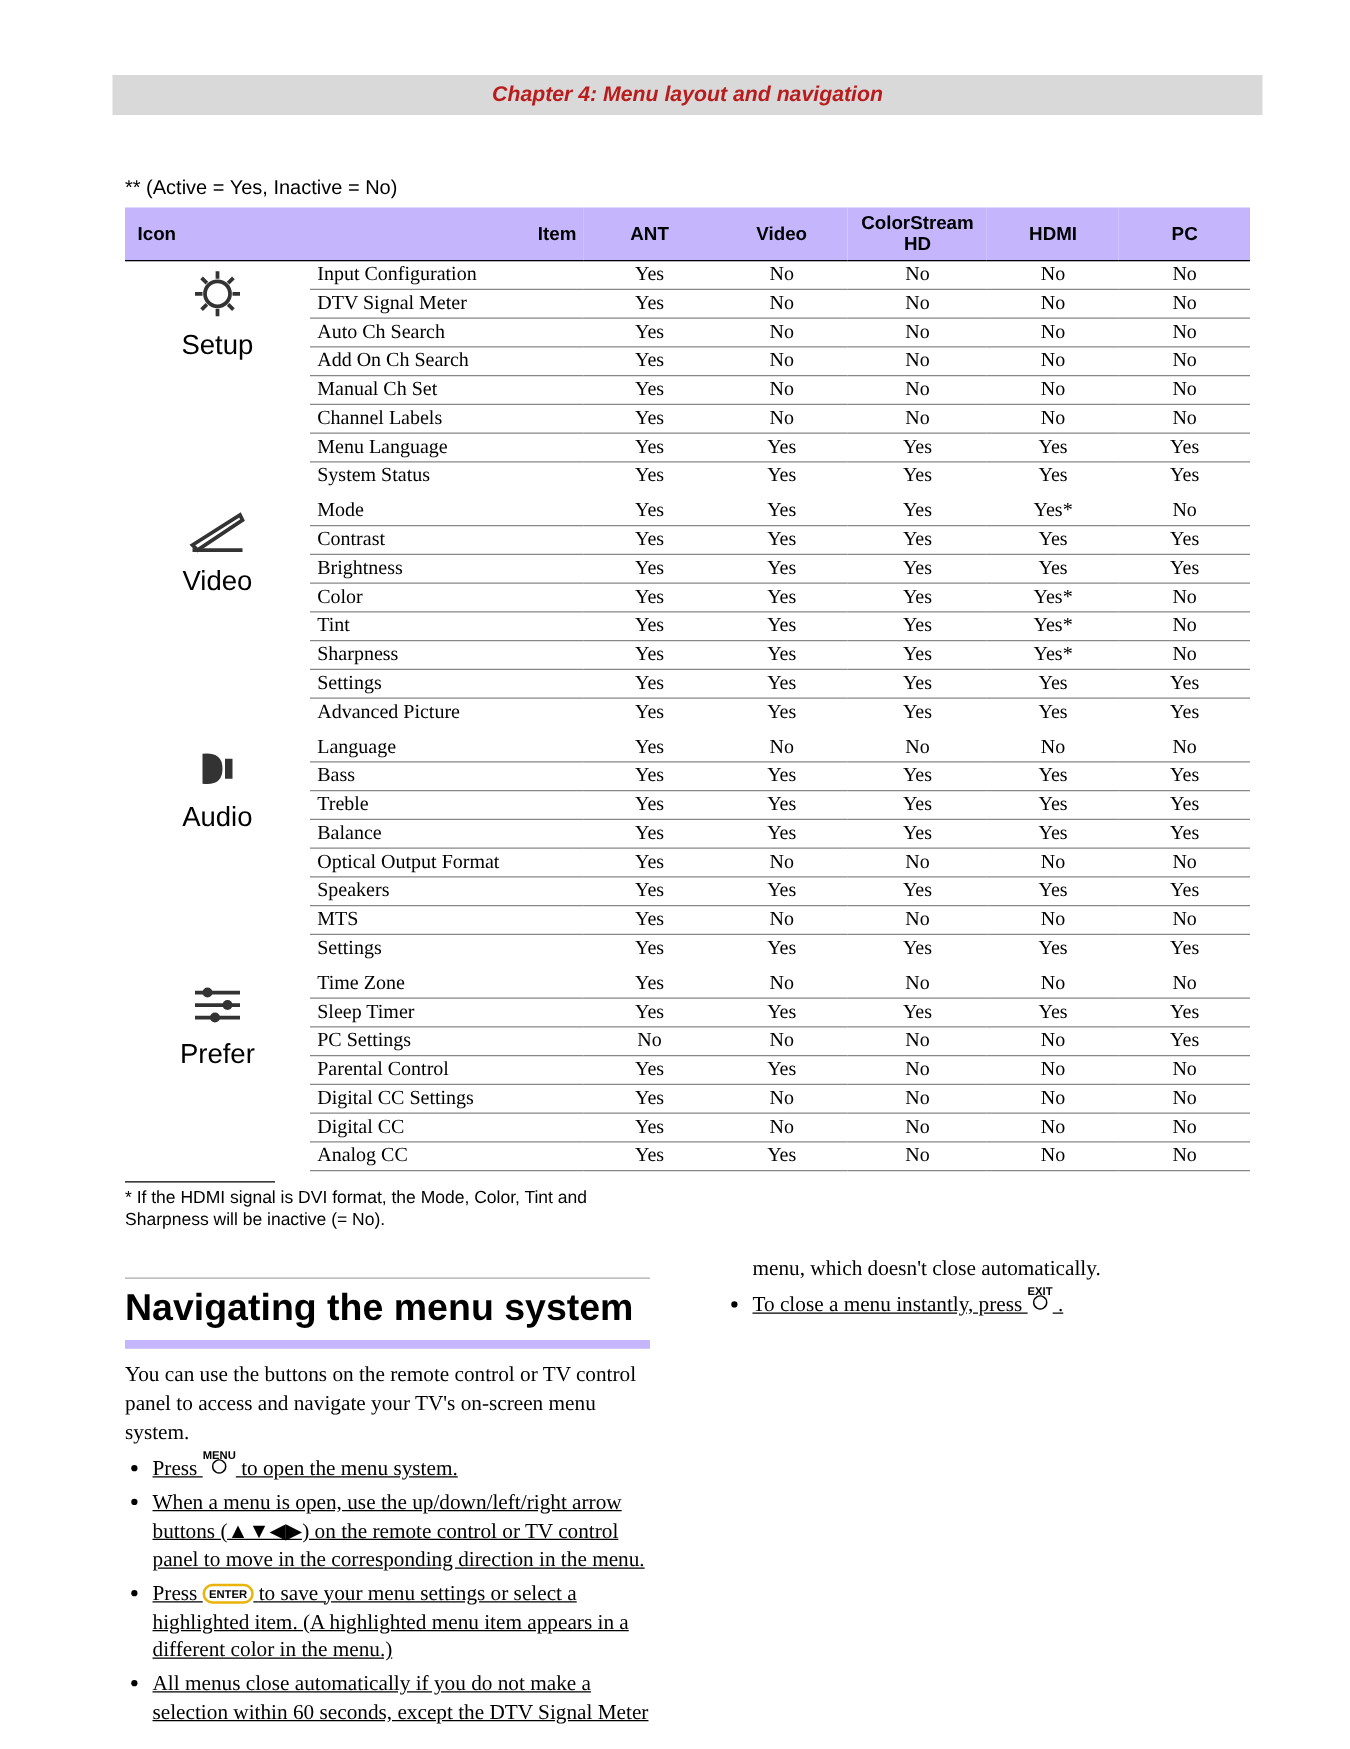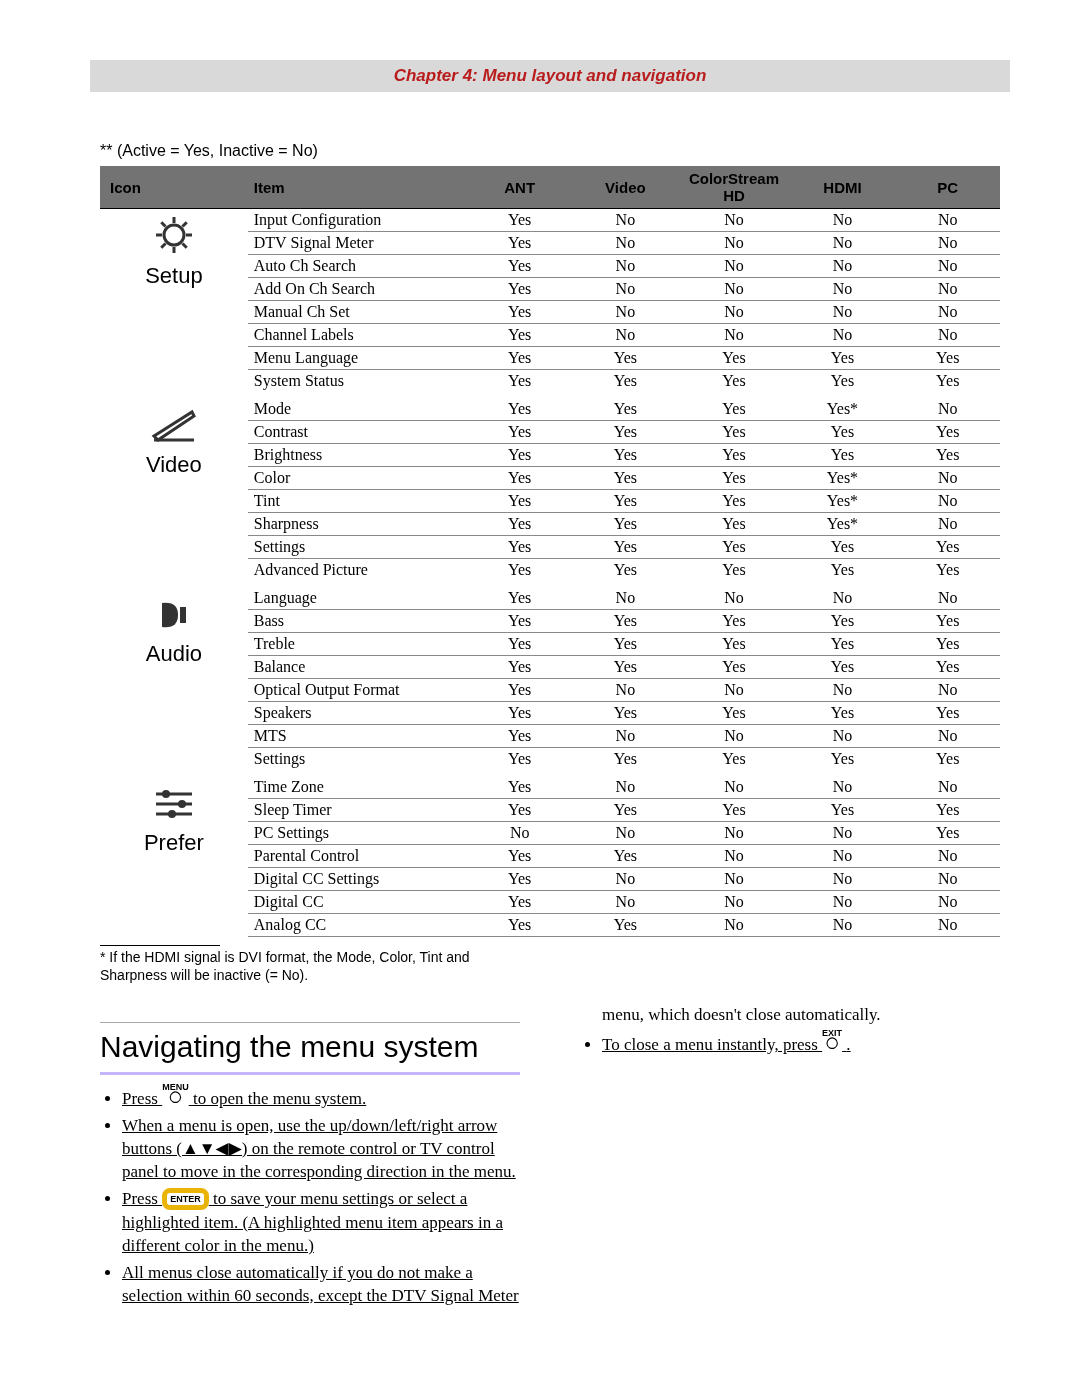--- a/index.html
+++ b/index.html
@@ -1,43 +1,43 @@
 <!DOCTYPE html>
 <html><head>
 <meta charset="utf-8">
 <style>
   html,body{margin:0;padding:0;background:#fff;font-family:"Times New Roman",Times,serif;color:#000;}
   .page{width:1080px;min-height:1399px;margin:0 auto;position:relative;padding:60px 80px 40px 100px;box-sizing:border-box;}
   .header-bar{background:#d9d9d9;text-align:center;font-family:Arial,Helvetica,sans-serif;
     font-weight:bold;font-style:italic;color:#b91c1c;font-size:17px;padding:6px 0;margin:0 -10px 50px -10px;}
   .note{font-family:Arial,Helvetica,sans-serif;font-size:16px;margin:0 0 6px 0;}
   table{border-collapse:collapse;width:100%;font-size:16px;}
-  thead tr{background:#737373;}
+  thead tr{background:#c4b5fd;}
   thead th{font-family:Arial,Helvetica,sans-serif;font-weight:bold;text-align:center;
     padding:4px 6px;font-size:15px;border-bottom:1px solid #000;}
   thead th.icon-h{text-align:left;padding-left:10px;width:140px;}
-  thead th.item-h{text-align:left;width:220px;}
+  thead th.item-h{text-align:right;width:220px;}
   tbody td{padding:2px 6px;vertical-align:middle;border-bottom:1px solid #888;font-size:16px;}
   td.c{text-align:center;width:100px;}
   td.icon-cell{border-bottom:none;border-right:none;vertical-align:top;text-align:center;
     font-family:Arial,Helvetica,sans-serif;font-size:22px;padding-top:4px;}
   td.item{font-family:"Times New Roman",serif;}
   .gap-top td{border-top:6px solid transparent;}
   .footnote-rule{border:none;border-top:1px solid #000;width:120px;margin:8px 0 2px 0;}
   .footnote{font-family:Arial,Helvetica,sans-serif;font-size:14px;line-height:1.3;max-width:440px;}
   .cols{display:flex;gap:60px;margin-top:20px;}
   .col{flex:1;font-size:17px;line-height:1.35;}
-  h2.section{font-family:Arial,Helvetica,sans-serif;font-weight:400;font-size:30px;
-    margin:18px 0 10px 0;border-top:1px solid #aaa;border-bottom:3px solid #c4b5fd;padding:4px 0;}
+  h2.section{font-family:Arial,Helvetica,sans-serif;font-weight:700;font-size:30px;
+    margin:18px 0 10px 0;border-top:1px solid #aaa;border-bottom:7px solid #c4b5fd;padding:4px 0;}
   ul.b{margin:4px 0 0 0;padding-left:22px;text-decoration:underline;}
   ul.b li{margin-bottom:4px;}
   .kbd{display:inline-block;font-family:Arial,Helvetica,sans-serif;font-size:9px;font-weight:bold;
     position:relative;top:-4px;}
   .kbd::after{content:"◯";display:block;font-size:11px;line-height:6px;text-align:center;}
-  .enter-btn{display:inline-block;border:5px solid #eab308;border-radius:8px;font-size:9px;
+  .enter-btn{display:inline-block;border:2px solid #eab308;border-radius:8px;font-size:9px;
     font-family:Arial,Helvetica,sans-serif;font-weight:bold;padding:0 3px;position:relative;top:-2px;}
   .icon-svg{display:block;margin:0 auto 2px auto;}
 </style>
 </head>
 <body>
 
 <div class="page">
   <div class="header-bar">Chapter 4: Menu layout and navigation</div>
   <div class="note">** (Active = Yes, Inactive = No)</div>
 
@@ -343,20 +343,21 @@
         </tr>
       </tbody>
   </table>
 
   <hr class="footnote-rule">
   <div class="footnote">*  If the HDMI signal is DVI format, the Mode, Color, Tint and Sharpness will be inactive (= No).</div>
 
   <div class="cols">
     <div class="col">
       <h2 class="section">Navigating the menu system</h2>
+      <div>You can use the buttons on the remote control or TV control panel to access and navigate your TV's on-screen menu system.</div>
       <ul class="b">
         <li>
           <span>Press </span>
           <span class="kbd">MENU</span>
           <span> to open the menu system.</span>
         </li>
         <li>When a menu is open, use the up/down/left/right arrow buttons (▲▼◀▶) on the remote control or TV control panel to move in the corresponding direction in the menu.</li>
         <li>
           <span>Press </span>
           <span class="enter-btn">ENTER</span>

